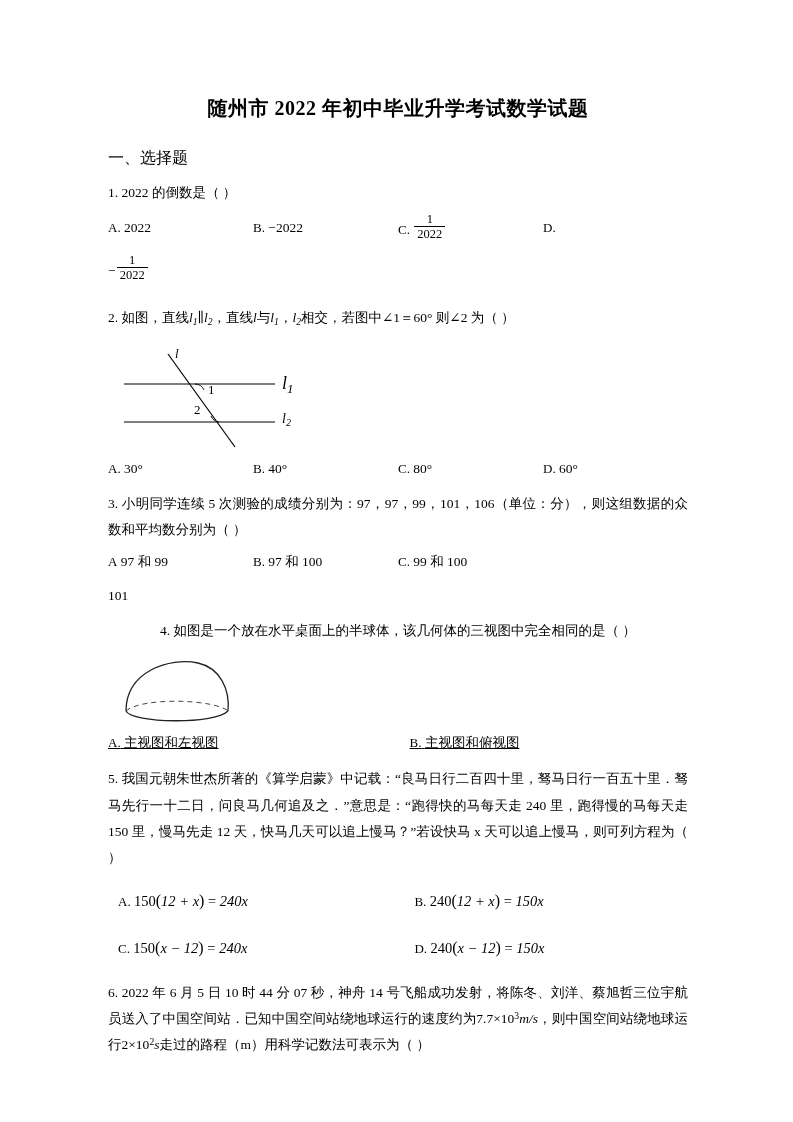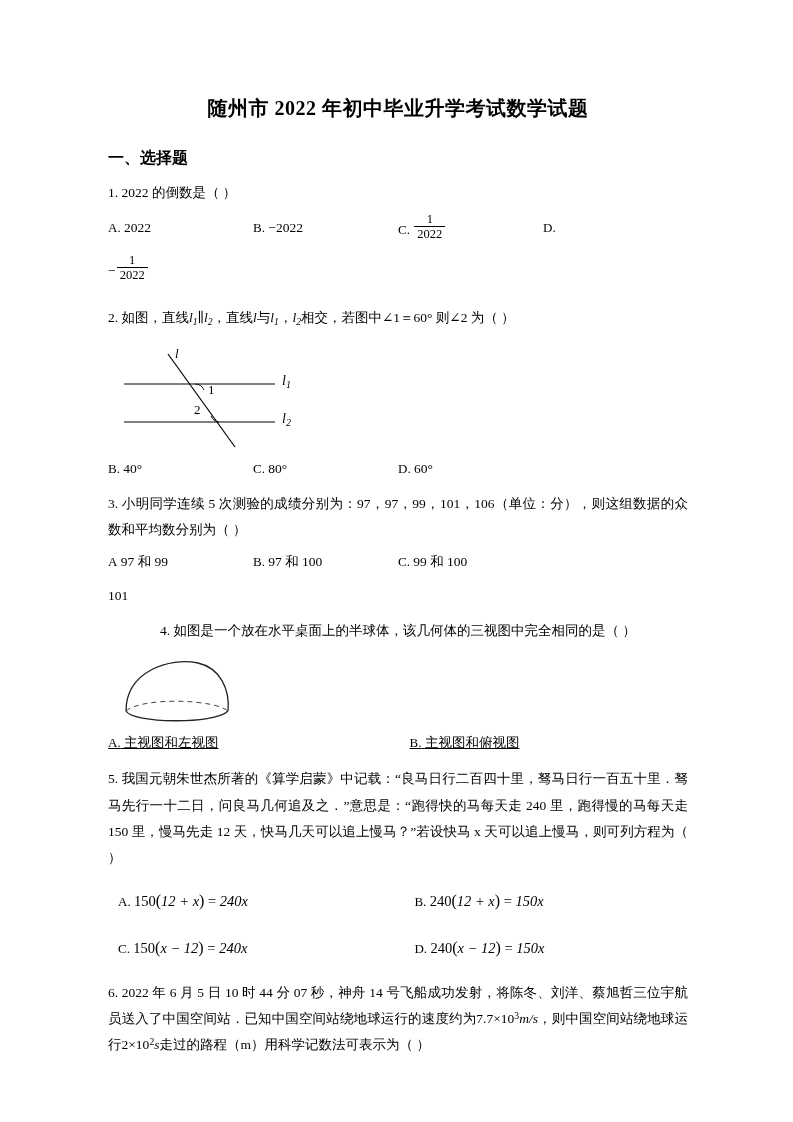--- a/index.html
+++ b/index.html
@@ -33,21 +33,21 @@
     text-align: center;
     font-weight: bold;
     font-size: 20px;
     letter-spacing: 0.5px;
     margin-top: 96px;
     margin-bottom: 0;
     line-height: 1.2;
   }
 
   .section-head {
-    font-weight: bold;
+    font-weight: normal;
     font-size: 16px;
     margin-top: 28px;
     margin-bottom: 0;
     line-height: 1.3;
   }
   .q-stem {
     font-size: 13.5px;
     line-height: 1.95;
     margin-top: 11px;
   }
@@ -172,30 +172,34 @@
 
         <line x1="48" y1="10" x2="115" y2="103" stroke="#000" stroke-width="1.2"></line>
 
         <path d="M 84 46 A 10 10 0 0 0 75 40" fill="none" stroke="#000" stroke-width="0.9"></path>
 
         <path d="M 91 72 A 10 10 0 0 0 99 78" fill="none" stroke="#000" stroke-width="0.9"></path>
       </svg>
       <div style="position:absolute; left:55px; top:2px; font-style:italic; font-size:13px;">l</div>
       <div style="position:absolute; left:88px; top:38px; font-size:13px;">1</div>
       <div style="position:absolute; left:74px; top:58px; font-size:13px;">2</div>
-      <div style="position:absolute; left:162px; top:29px; font-size:14px;">
+      <div style="position:absolute; left:162px; top:29px; font-size:18px;">
         <span class="mi">l</span><span class="msub">1</span>
       </div>
       <div style="position:absolute; left:162px; top:67px; font-size:14px;">
         <span class="mi">l</span><span class="msub">2</span>
       </div>
     </div>
 
     <div class="opts4" style="margin-top:4px;">
       <div>
+        <span class="opt-letter">A.</span>
+        <span>30°</span>
+      </div>
+      <div>
         <span class="opt-letter">B.</span>
         <span>40°</span>
       </div>
       <div>
         <span class="opt-letter">C.</span>
         <span>80°</span>
       </div>
       <div>
         <span class="opt-letter">D.</span>
         <span>60°</span>

